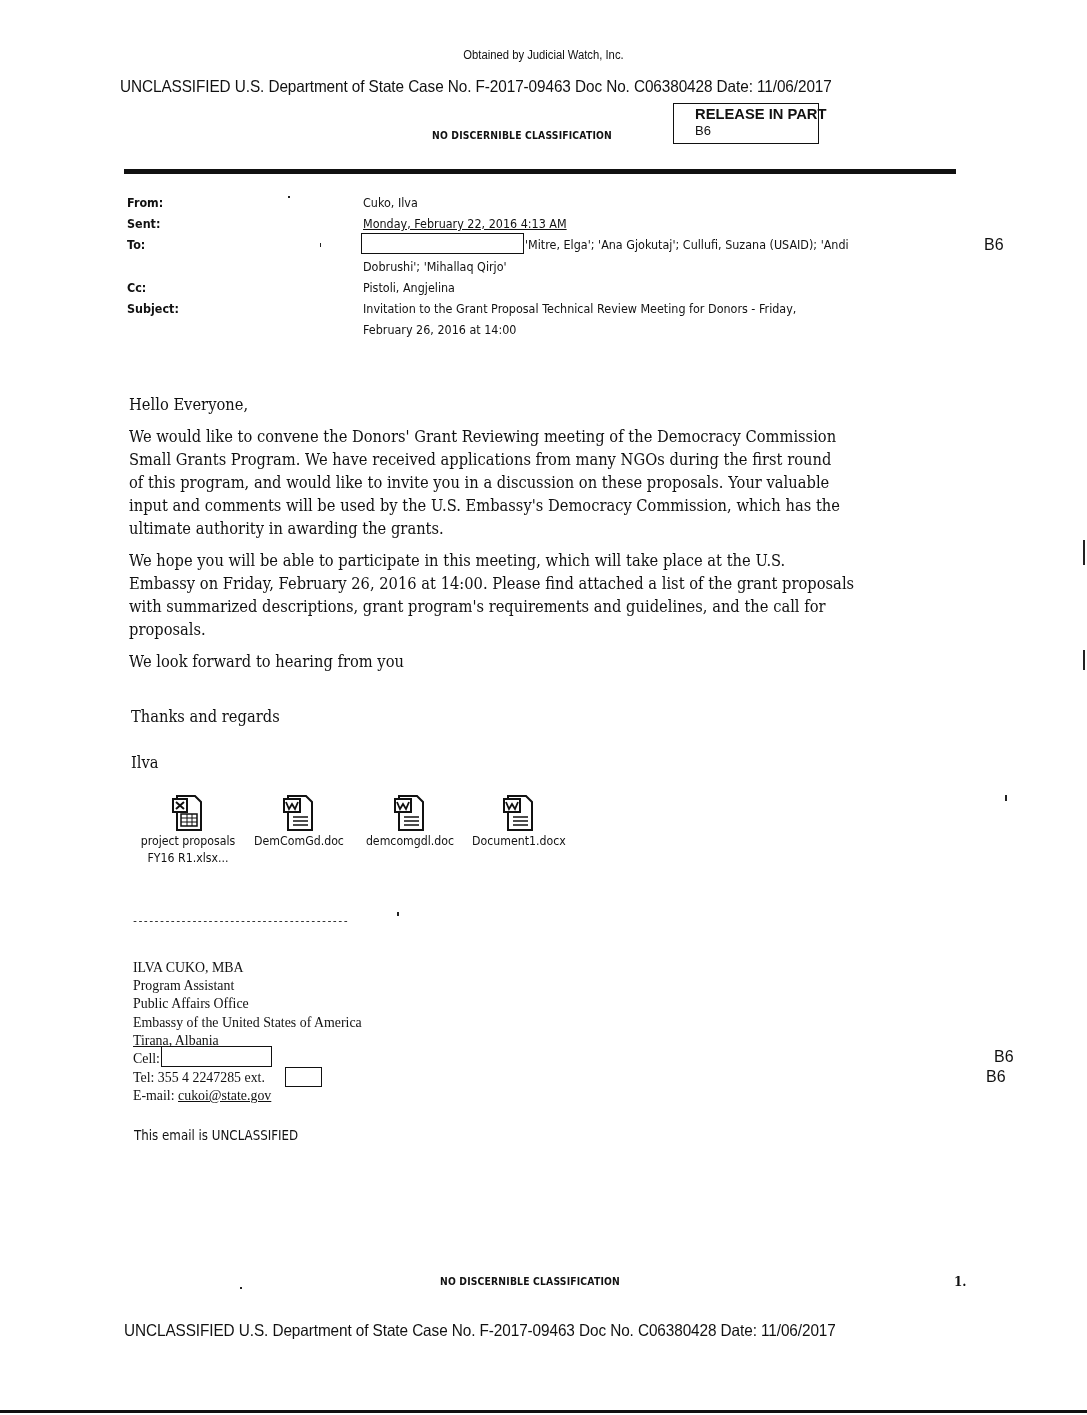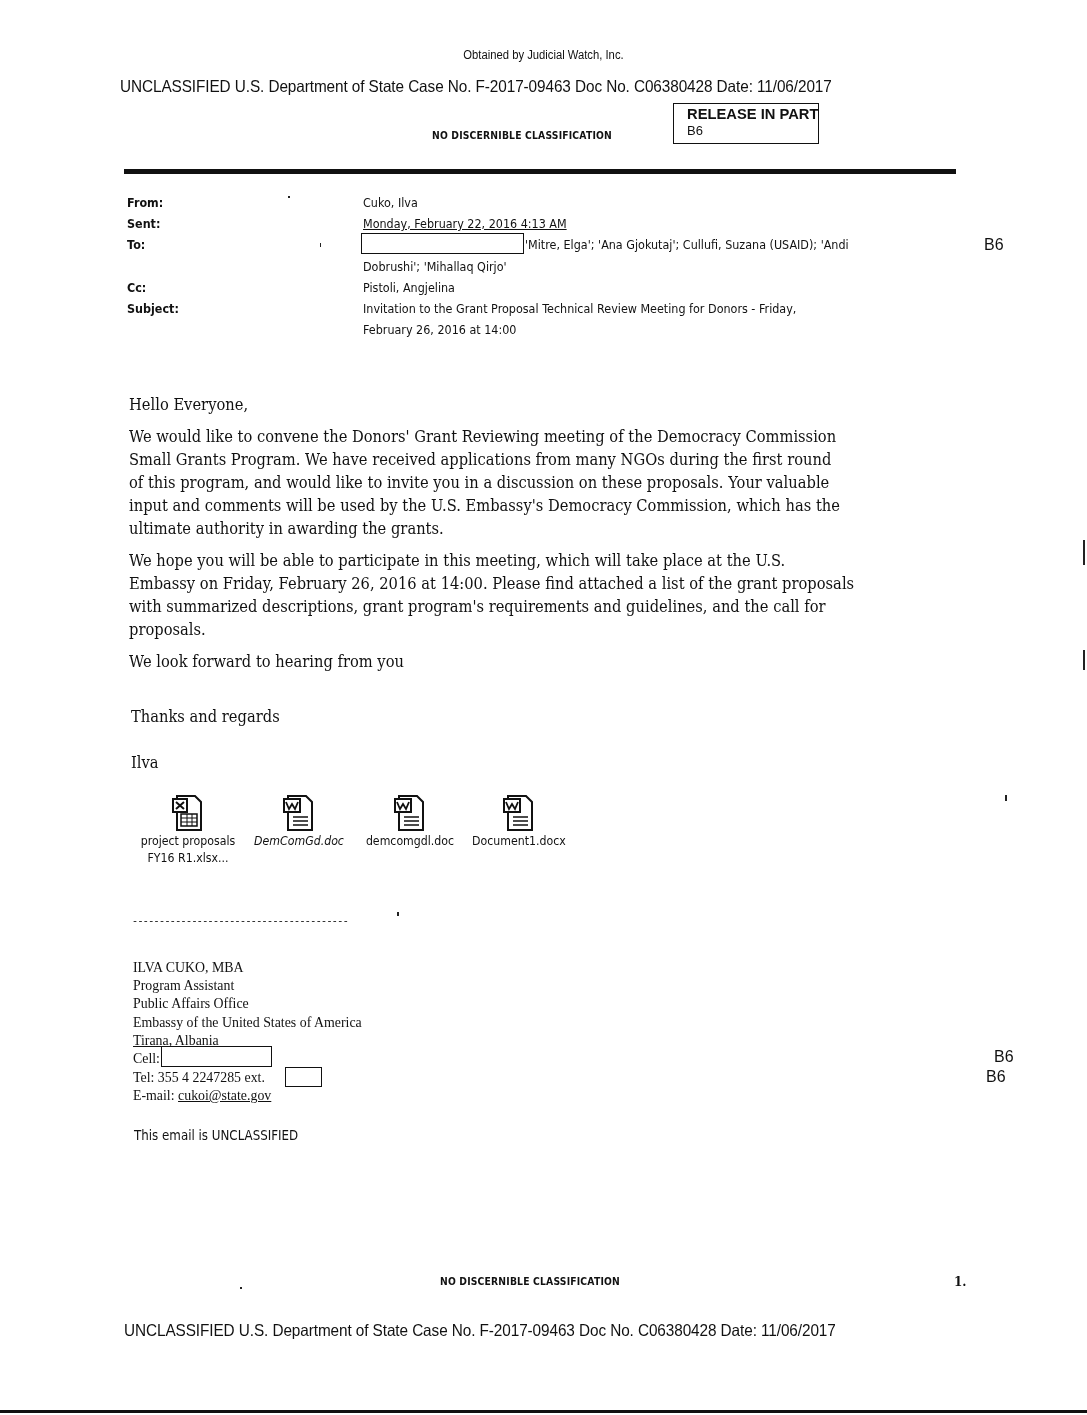--- a/index.html
+++ b/index.html
@@ -10,21 +10,21 @@
 
     .obtained { left: 0; width: 1087px; top: 48px; text-align: center; font-size: 12.5px; font-family: "Liberation Sans", sans-serif; transform: scaleX(0.9); }
     .banner { font-family: "Liberation Sans", sans-serif; font-size: 16.5px; letter-spacing: -0.1px; transform-origin: left top; transform: scaleX(0.93); }
     .banner-top { left: 120px; top: 77px; }
     .banner-bottom { left: 124px; top: 1321px; }
 
     .nodisc { font-family: "DejaVu Sans", sans-serif; font-weight: bold; font-size: 10.5px; letter-spacing: 0.2px; transform-origin: left top; transform: scaleX(0.88); }
     .nodisc-top { left: 432px; top: 129px; }
     .nodisc-bottom { left: 440px; top: 1275px; }
 
-    .release-box { left: 673px; top: 103px; width: 146px; height: 41px; border: 1.5px solid #111; border-top: 1px solid #111; padding: 1px 13px; }
+    .release-box { left: 673px; top: 103px; width: 146px; height: 41px; border: 1.5px solid #111; border-top: 1px solid #111; padding: 1px 21px; }
     .release-box .rl { display: block; font-family: "Liberation Sans", sans-serif; font-weight: bold; font-size: 15.5px; line-height: 18px; transform-origin: left top; transform: scaleX(0.95); }
     .release-box .rc { display: block; font-family: "Liberation Sans", sans-serif; font-size: 13px; line-height: 15px; }
 
     .rule { left: 124px; top: 169px; width: 832px; height: 5px; background: #111; }
 
     .hdr { font-family: "DejaVu Sans", sans-serif; font-size: 13px; transform-origin: left top; transform: scaleX(0.86); }
     .hdr-label { font-weight: bold; left: 127px; }
     .hdr-value { left: 363px; }
     .redact-to { left: 361px; top: 233px; width: 163px; height: 21px; border: 1.3px solid #111; background: #fff; }
 
@@ -106,21 +106,21 @@
       <rect x="4" y="5" width="14" height="13" fill="#fff" stroke="#111" stroke-width="2"></rect>
       <path d="M7 8 L15 15 M15 8 L7 15" stroke="#111" stroke-width="2"></path>
       <rect x="12" y="20" width="16" height="12" fill="none" stroke="#111" stroke-width="1.5"></rect>
       <path d="M12 24 H28 M12 28 H28 M18 20 V32 M23 20 V32" stroke="#111" stroke-width="1"></path>
     </svg>
   </div>
   <div class="lbl">project proposals</div>
   <div class="lbl">FY16 R1.xlsx...</div>
 </div>
 
-<div class="attach" style="left:243px; width:112px;font-style:italic;">
+<div class="attach" style="left:243px; width:112px;">
   <div class="icon">
     <svg width="38" height="38" viewBox="0 0 38 38">
       <path d="M8 2 H26 L32 8 V36 H8 Z" fill="#fff" stroke="#111" stroke-width="2"></path>
       <rect x="4" y="5" width="16" height="13" fill="#fff" stroke="#111" stroke-width="2"></rect>
       <path d="M6 8 L9 15 L12 10 L15 15 L18 8" fill="none" stroke="#111" stroke-width="1.8"></path>
       <path d="M13 23 H28 M13 27 H28 M13 31 H28" stroke="#111" stroke-width="1.5"></path>
     </svg>
   </div>
   <div class="lbl">DemComGd.doc</div>
 </div>

